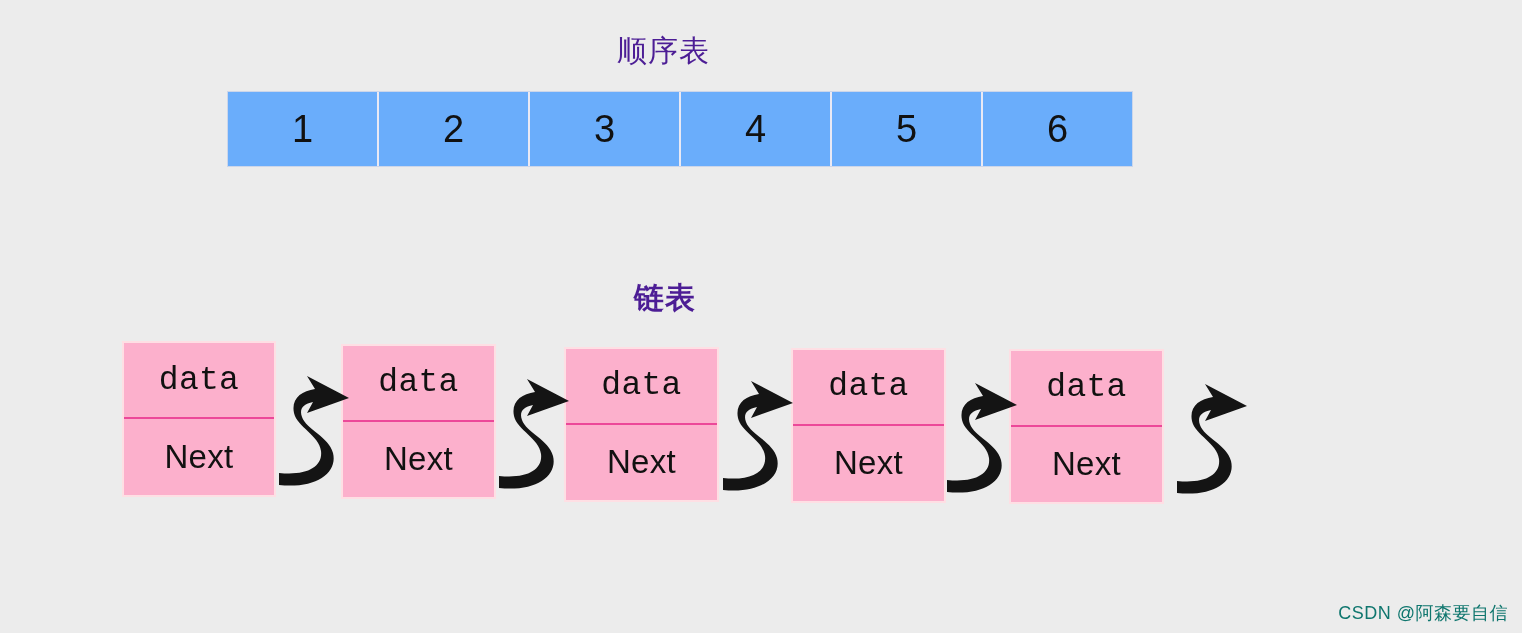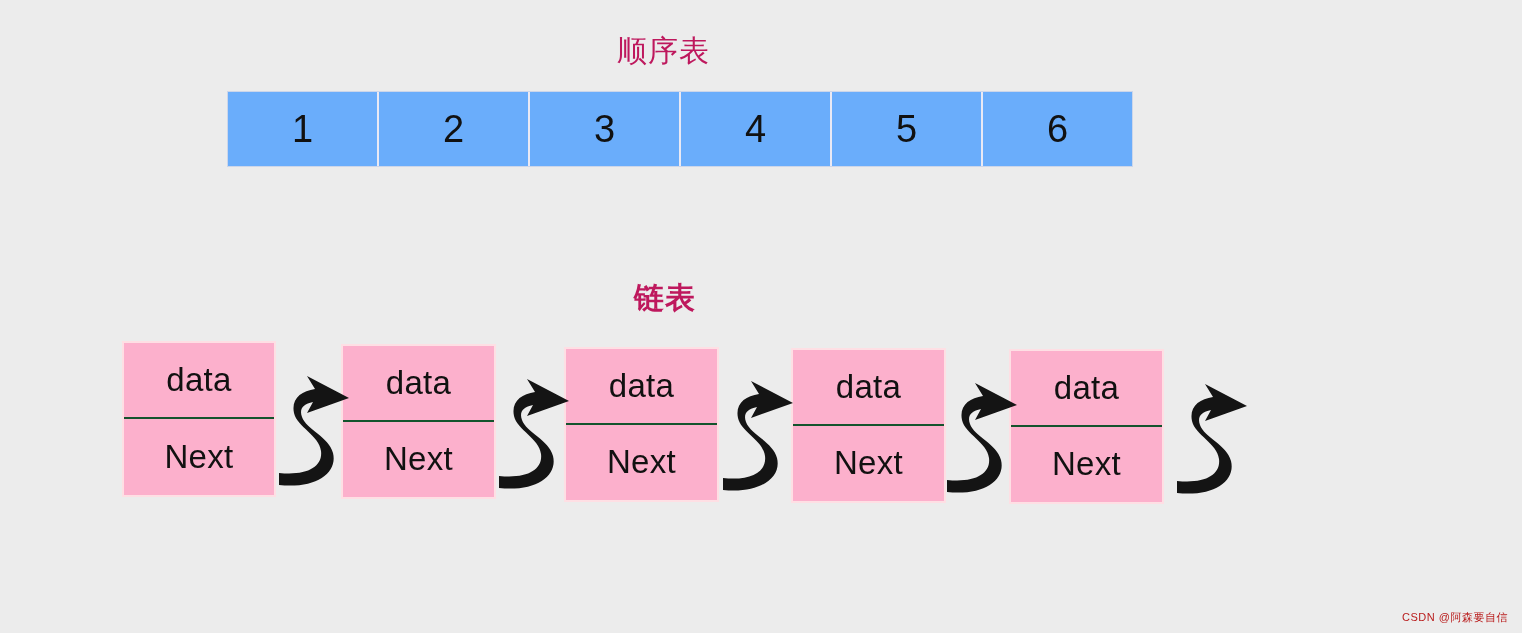--- a/index.html
+++ b/index.html
@@ -18,21 +18,21 @@
   #canvas {
     position: relative;
     width: 1522px;
     height: 633px;
   }
 
   
   .section-title {
     position: absolute;
     font-size: 30px;
-    color: #be185d;
+    color: #4c1d95;
     font-weight: 400;
     letter-spacing: 1px;
     white-space: nowrap;
     line-height: 1;
   }
   #title-array  { left: 617px; top: 36px; }
   #title-list   { left: 634px; top: 283px; font-weight: bold; }
 
   
   #array-row {
@@ -77,34 +77,35 @@
     height: 50%;
     display: flex;
     align-items: center;
     justify-content: center;
     font-size: 33px;
     color: #111111;
     box-sizing: border-box;
     letter-spacing: 0.3px;
   }
   .node-half.data-half {
-    border-bottom: 2px solid #14532d;
+    border-bottom: 2px solid #ec4899;
+    font-family: Liberation Mono, monospace;
   }
 
   .arrow {
     position: absolute;
   }
 
   
   #watermark {
     position: absolute;
     right: 14px;
     bottom: 8px;
-    font-size: 11px;
-    color: #b91c1c;
+    font-size: 18px;
+    color: #0f766e;
     white-space: nowrap;
     letter-spacing: 0.5px;
   }
 </style>
 </head>
 <body>
 
 <div id="canvas">
 
   <div class="section-title" id="title-array">顺序表</div>

